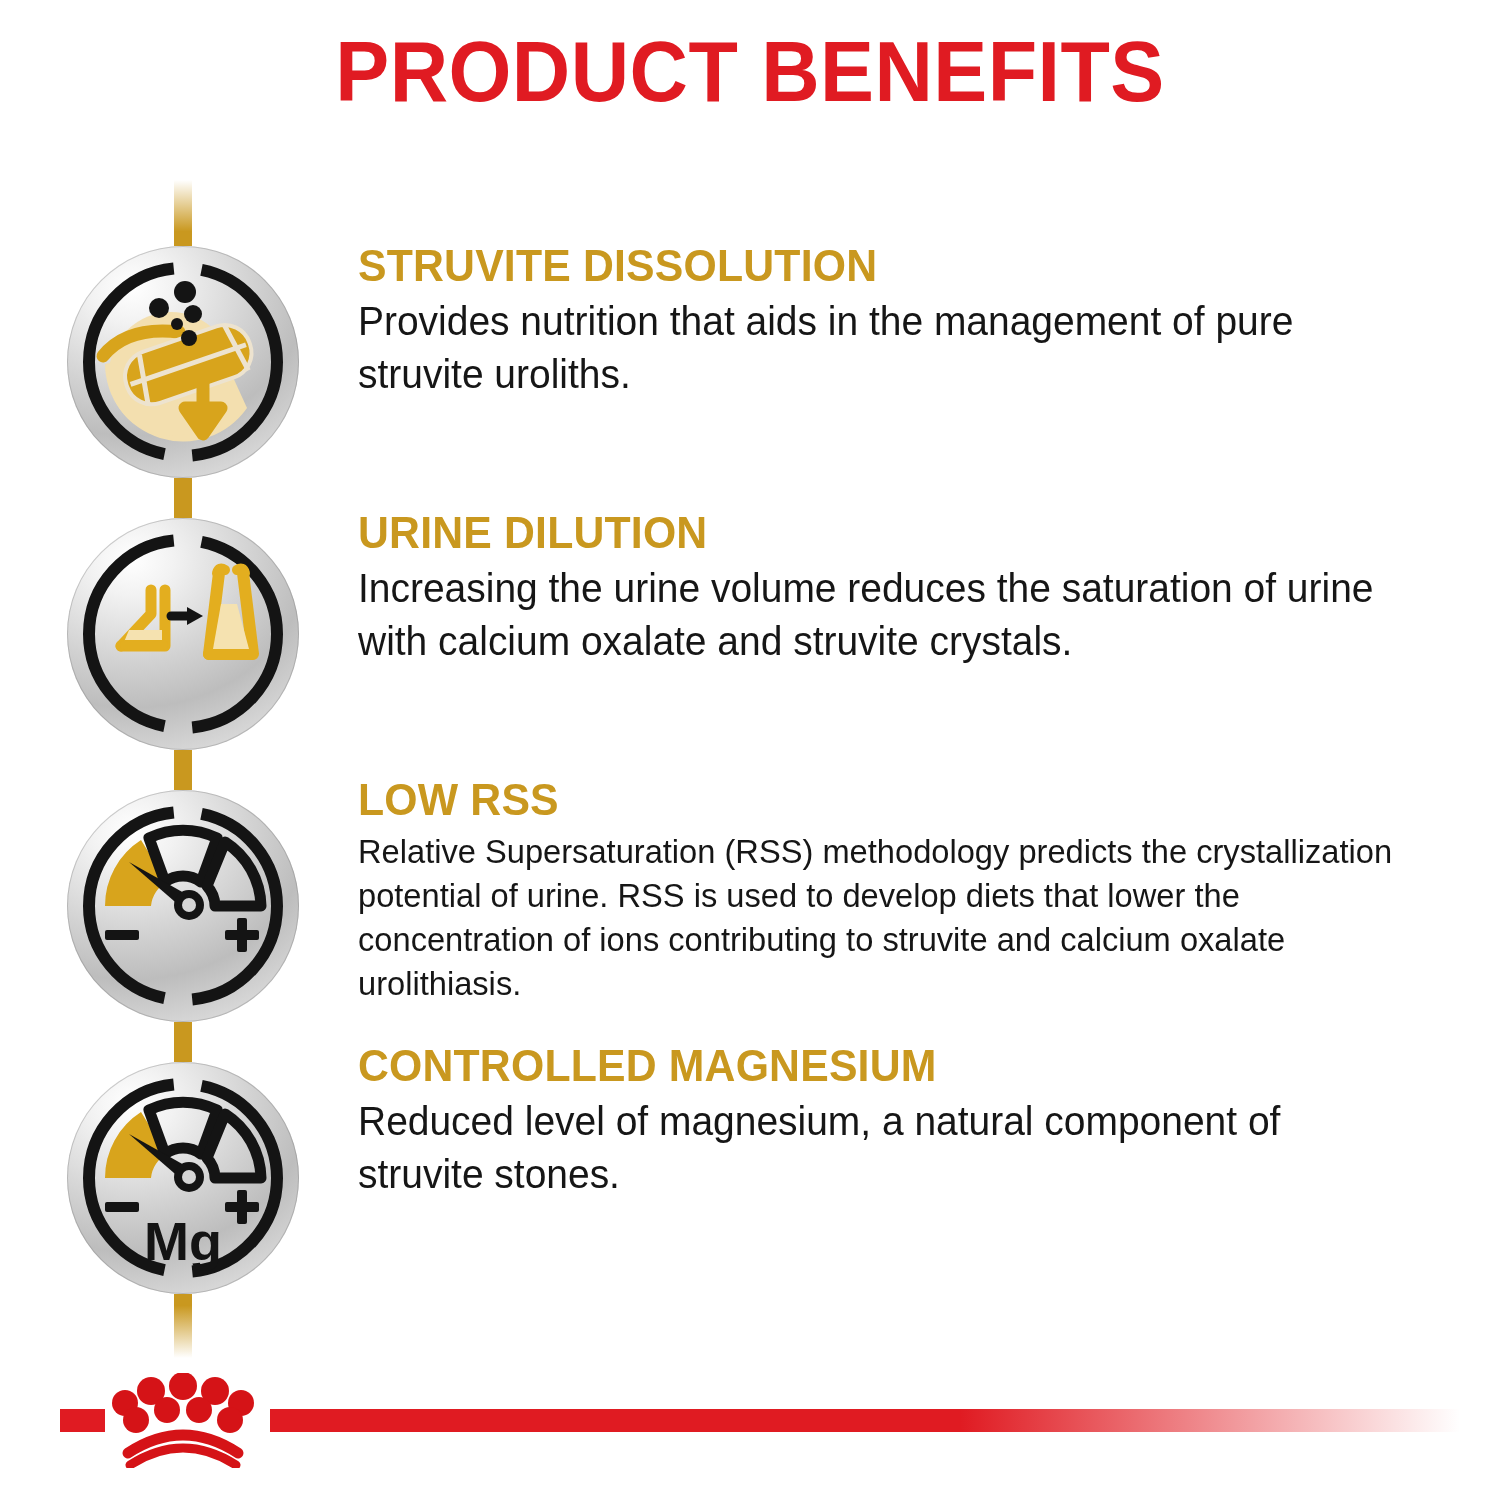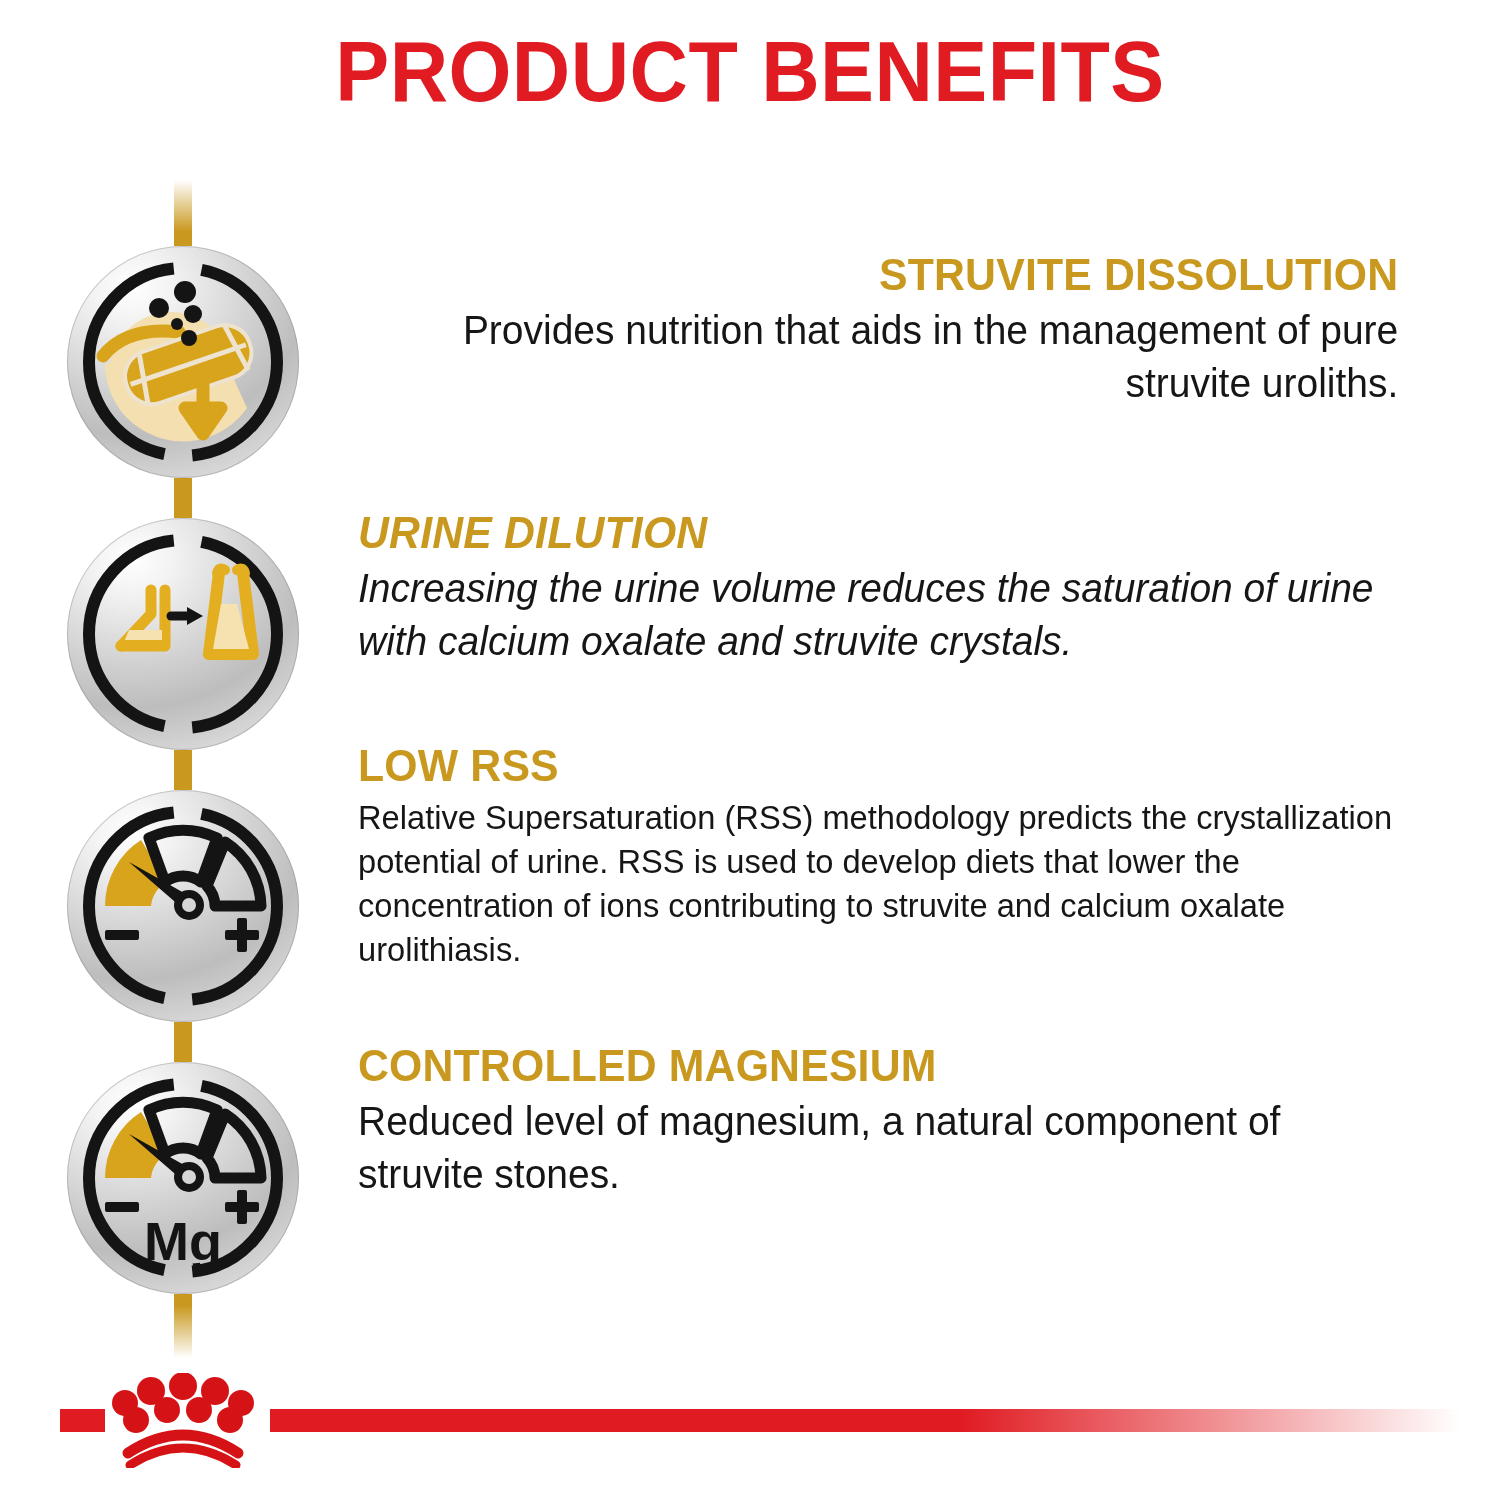--- a/index.html
+++ b/index.html
@@ -91,23 +91,23 @@
     margin: 0;
     color: #161616;
     font-family: "Liberation Sans Narrow", "Liberation Sans", sans-serif;
     font-weight: 400;
     line-height: 1.30;
     transform-origin: left top;
   }
   .benefit p.big   { font-size: 41px; transform: scaleX(0.95); }
   .benefit p.small { font-size: 34px; transform: scaleX(0.96); }
 
-  .b1 { top: 252px; text-align: right; }
-  .b2 { top: 510px; font-style: italic; }
-  .b3 { top: 743px; }
+  .b1 { top: 243px; }
+  .b2 { top: 510px; }
+  .b3 { top: 777px; }
   .b4 { top: 1043px; }
 
   
   .footer { position: absolute; left: 0; top: 1398px; width: 1500px; height: 40px; }
   .bar-left {
     position: absolute; left: 60px; top: 11px;
     width: 45px; height: 23px; background: #E01B22;
   }
   .bar-right {
     position: absolute; left: 270px; top: 11px;

